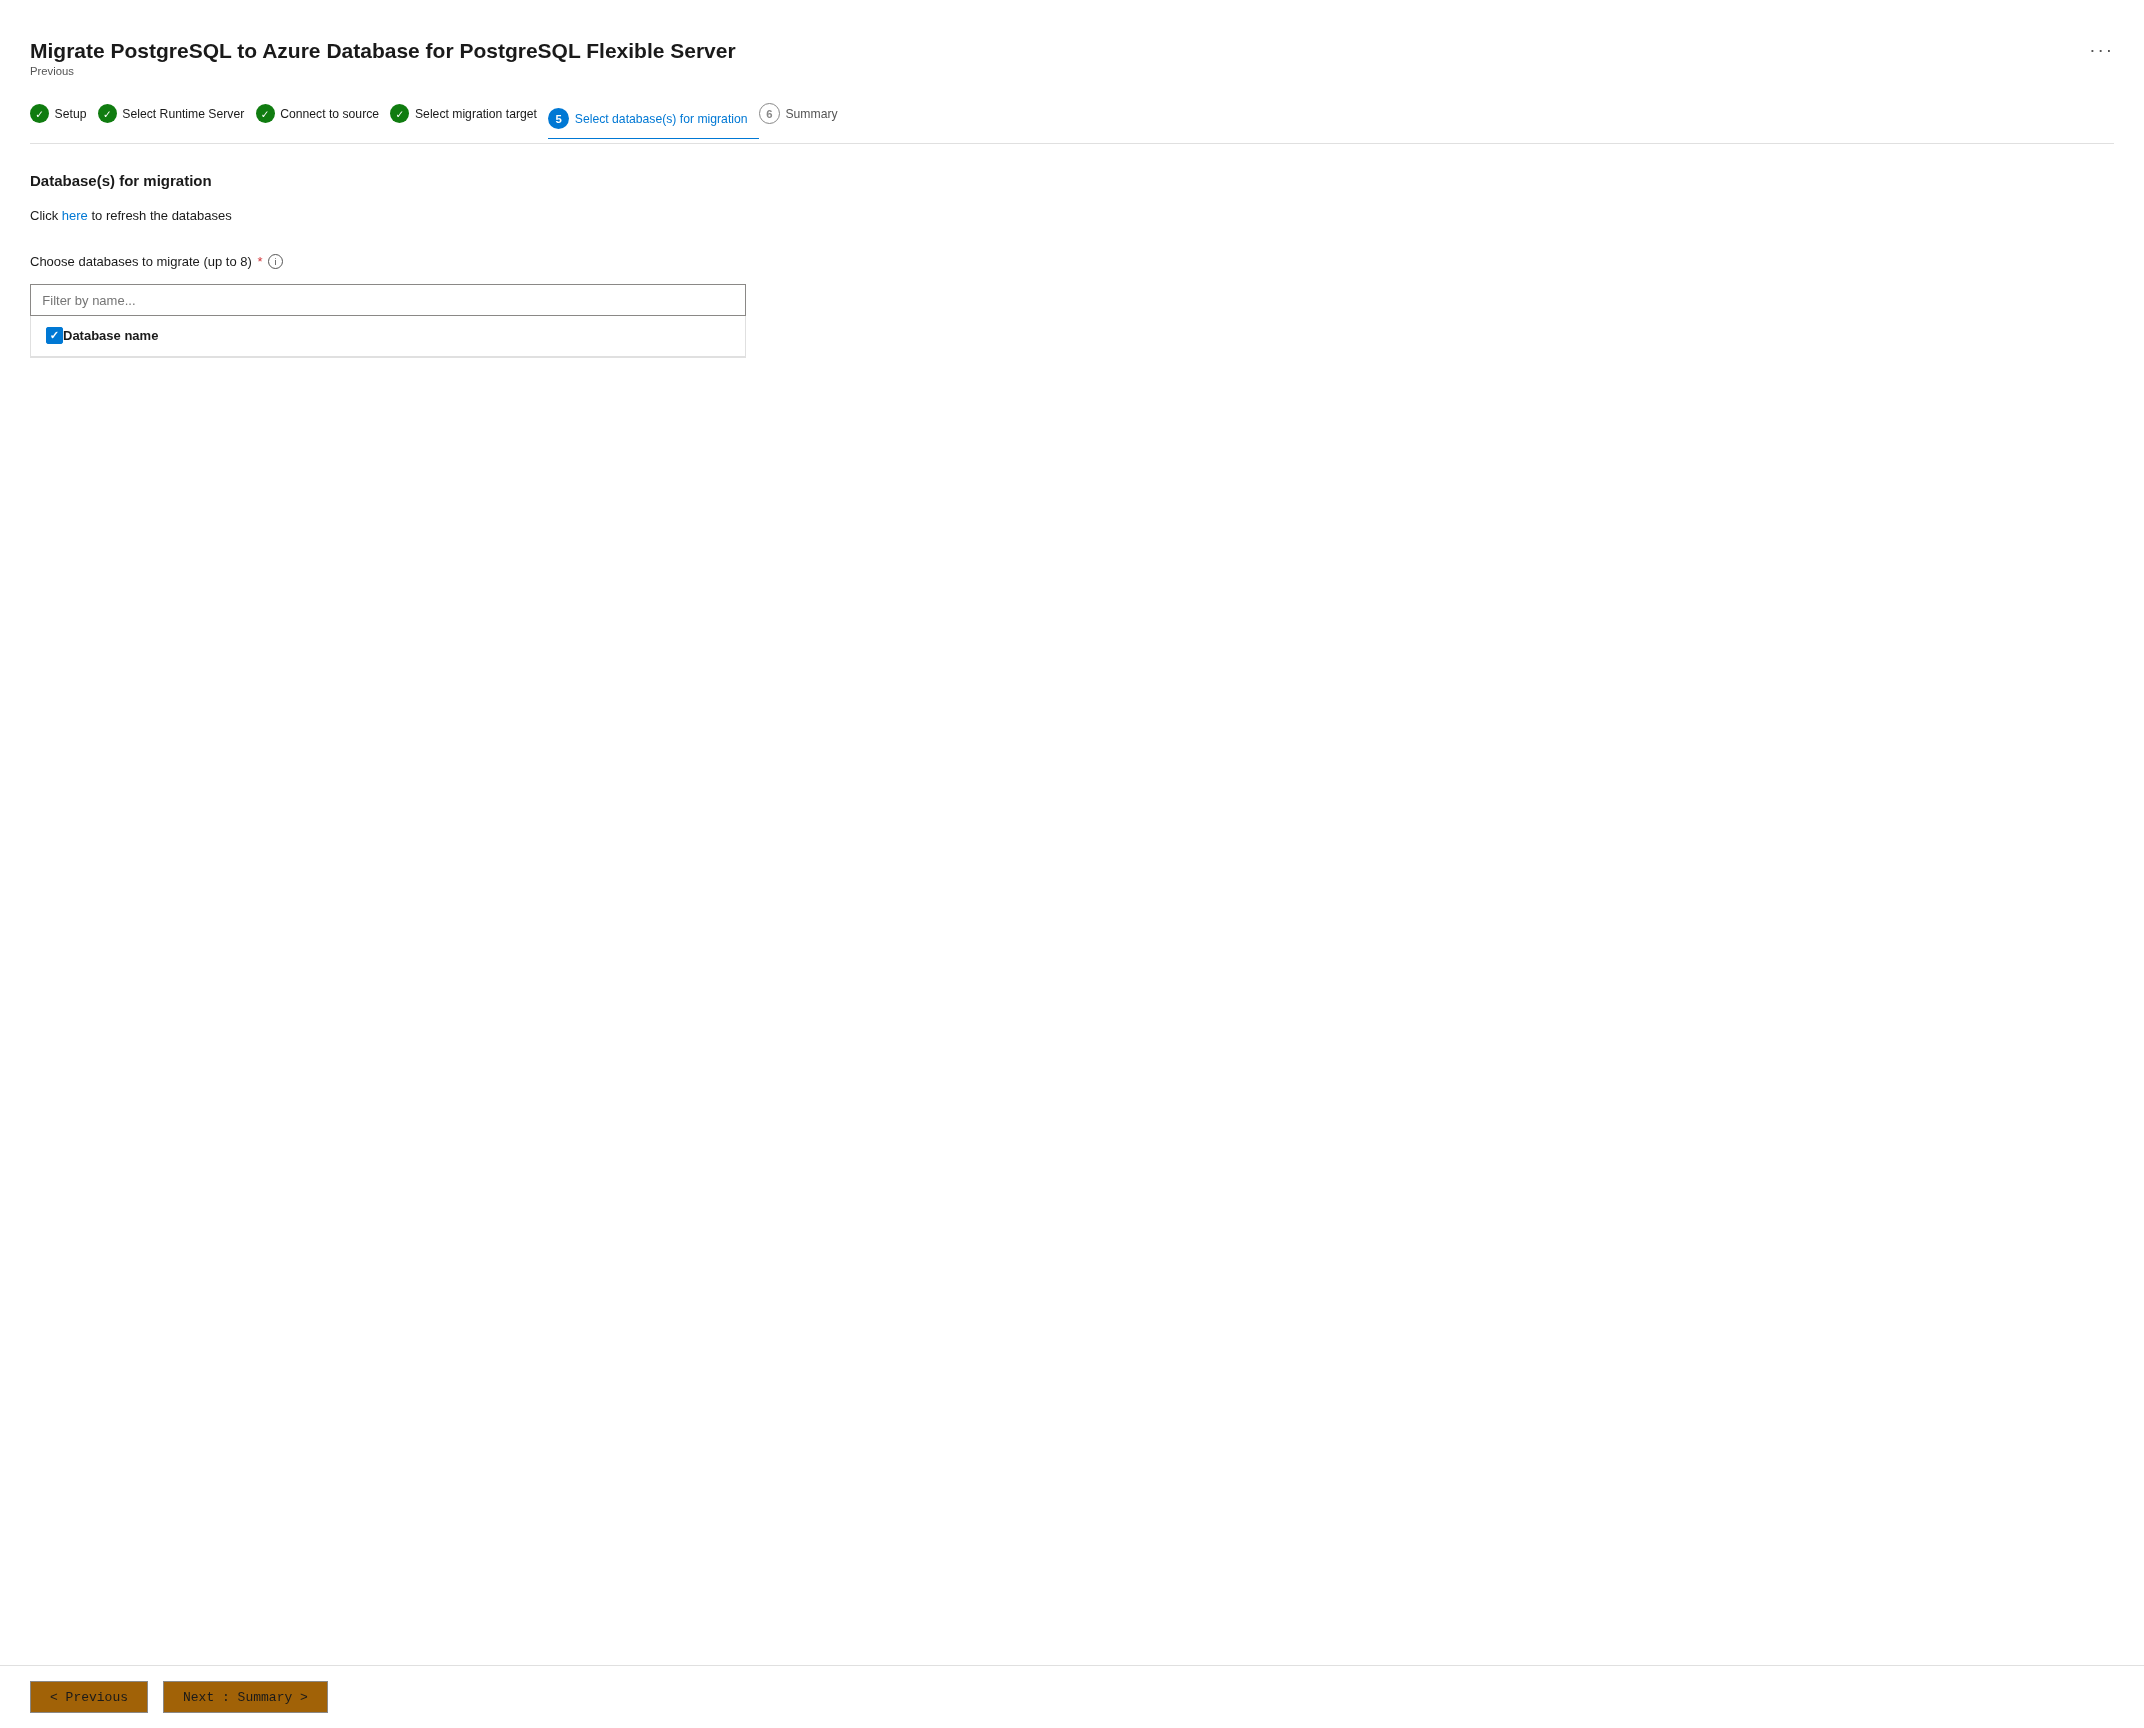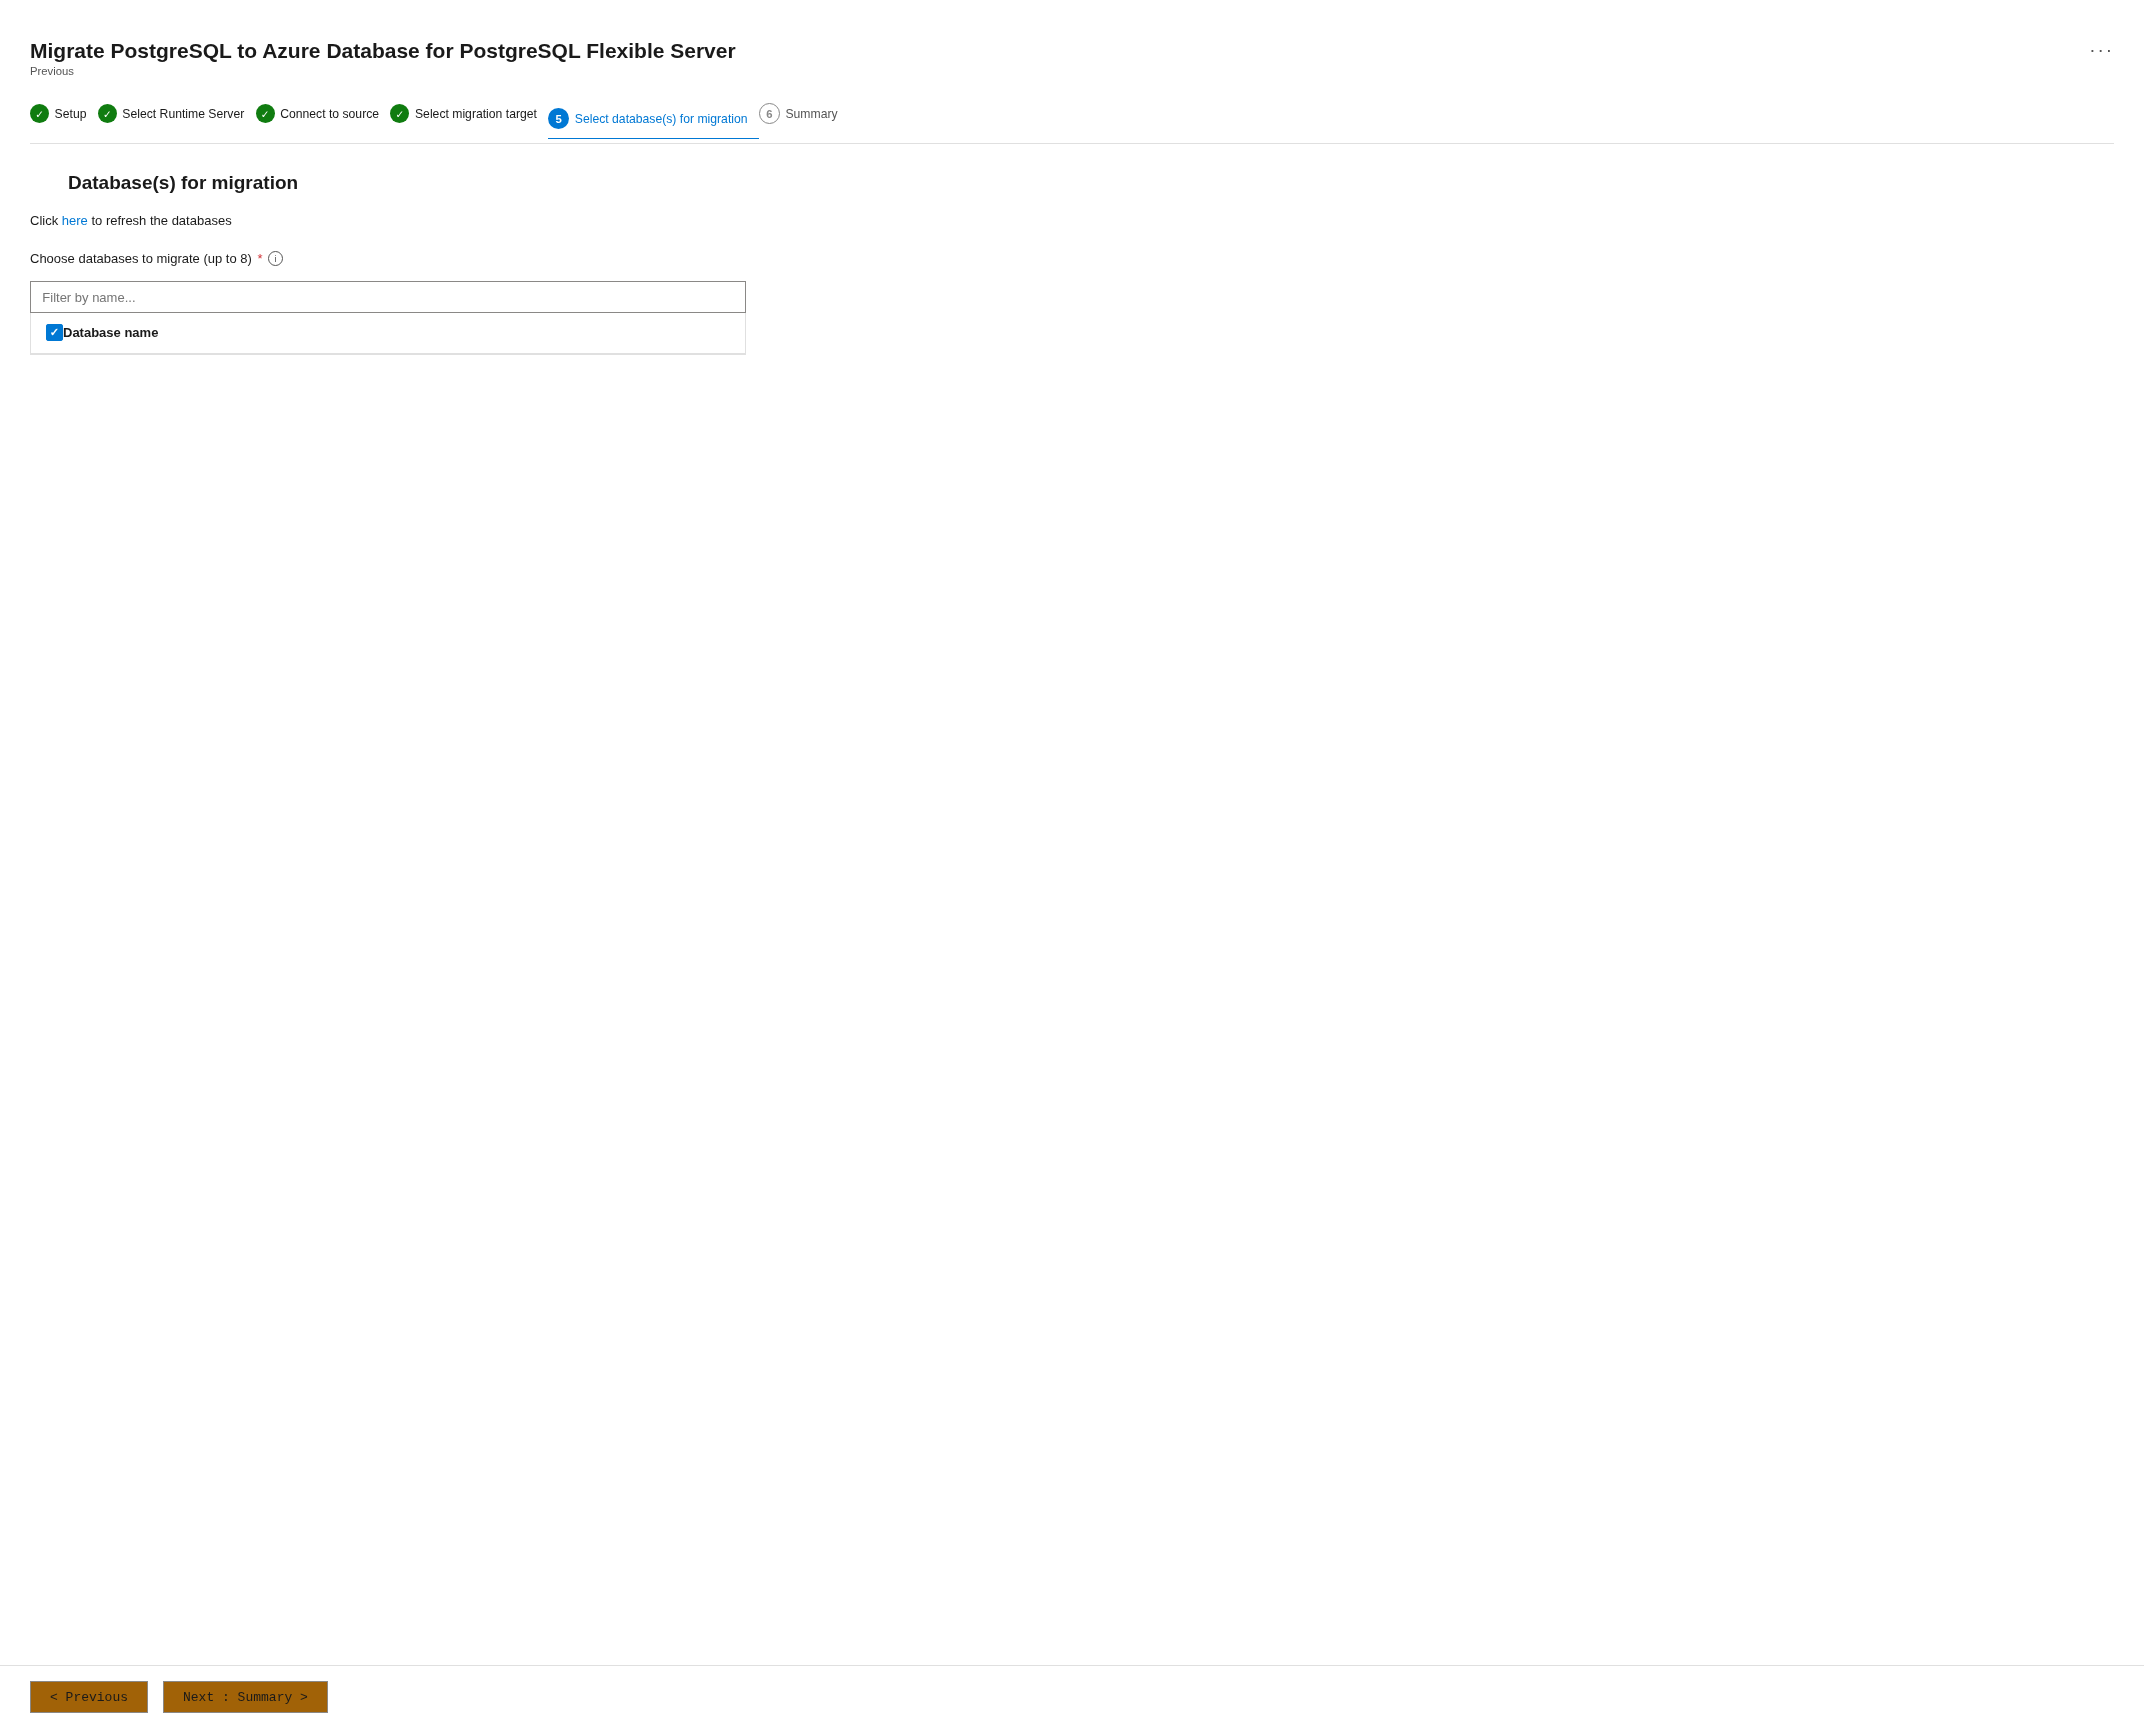--- a/index.html
+++ b/index.html
@@ -97,29 +97,28 @@
       align-items: center;
       justify-content: center;
       color: #888;
       font-size: 11.3px;
       font-weight: 600;
       flex-shrink: 0;
     }
 
     
     .section-title {
-      font-size: 19px;
+      font-size: 15px;
       font-weight: 700;
       margin-bottom: 19px;
-      margin-left: 38px;
     }
     .refresh-text {
       font-size: 13px;
       color: #1a1a1a;
-      margin-bottom: 23px;
+      margin-bottom: 31px;
     }
     .refresh-link {
       color: #0078d4;
       cursor: pointer;
       text-decoration: none;
     }
     .choose-label {
       font-size: 13px;
       color: #1a1a1a;
       margin-bottom: 15px;

